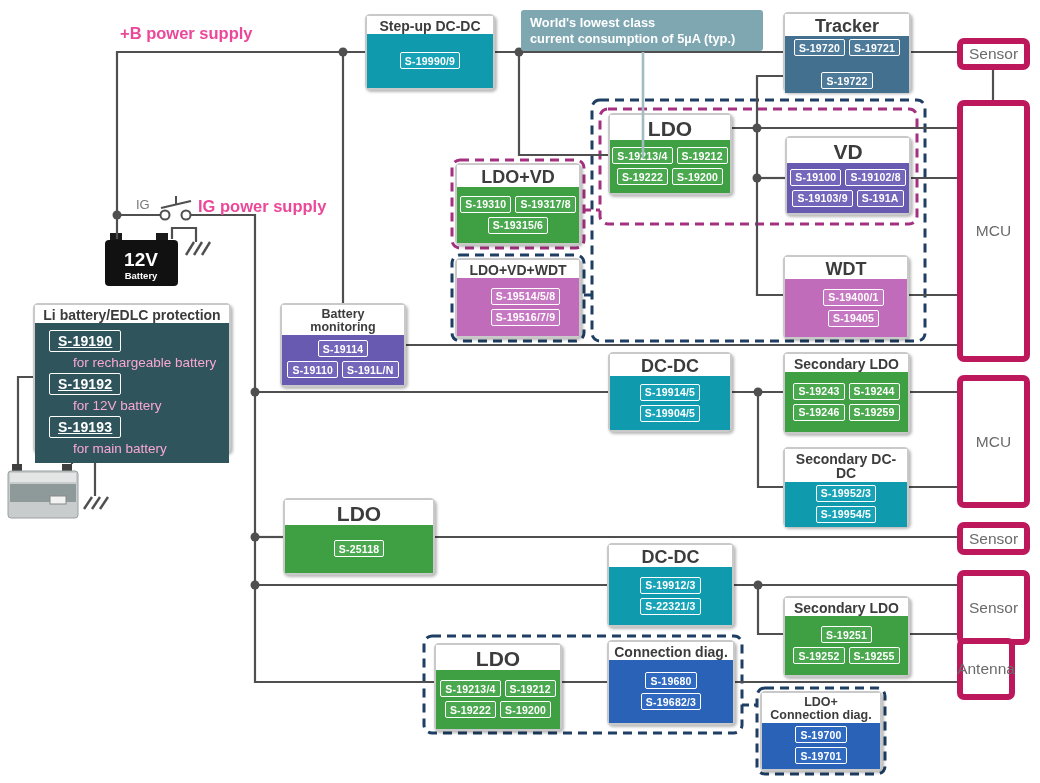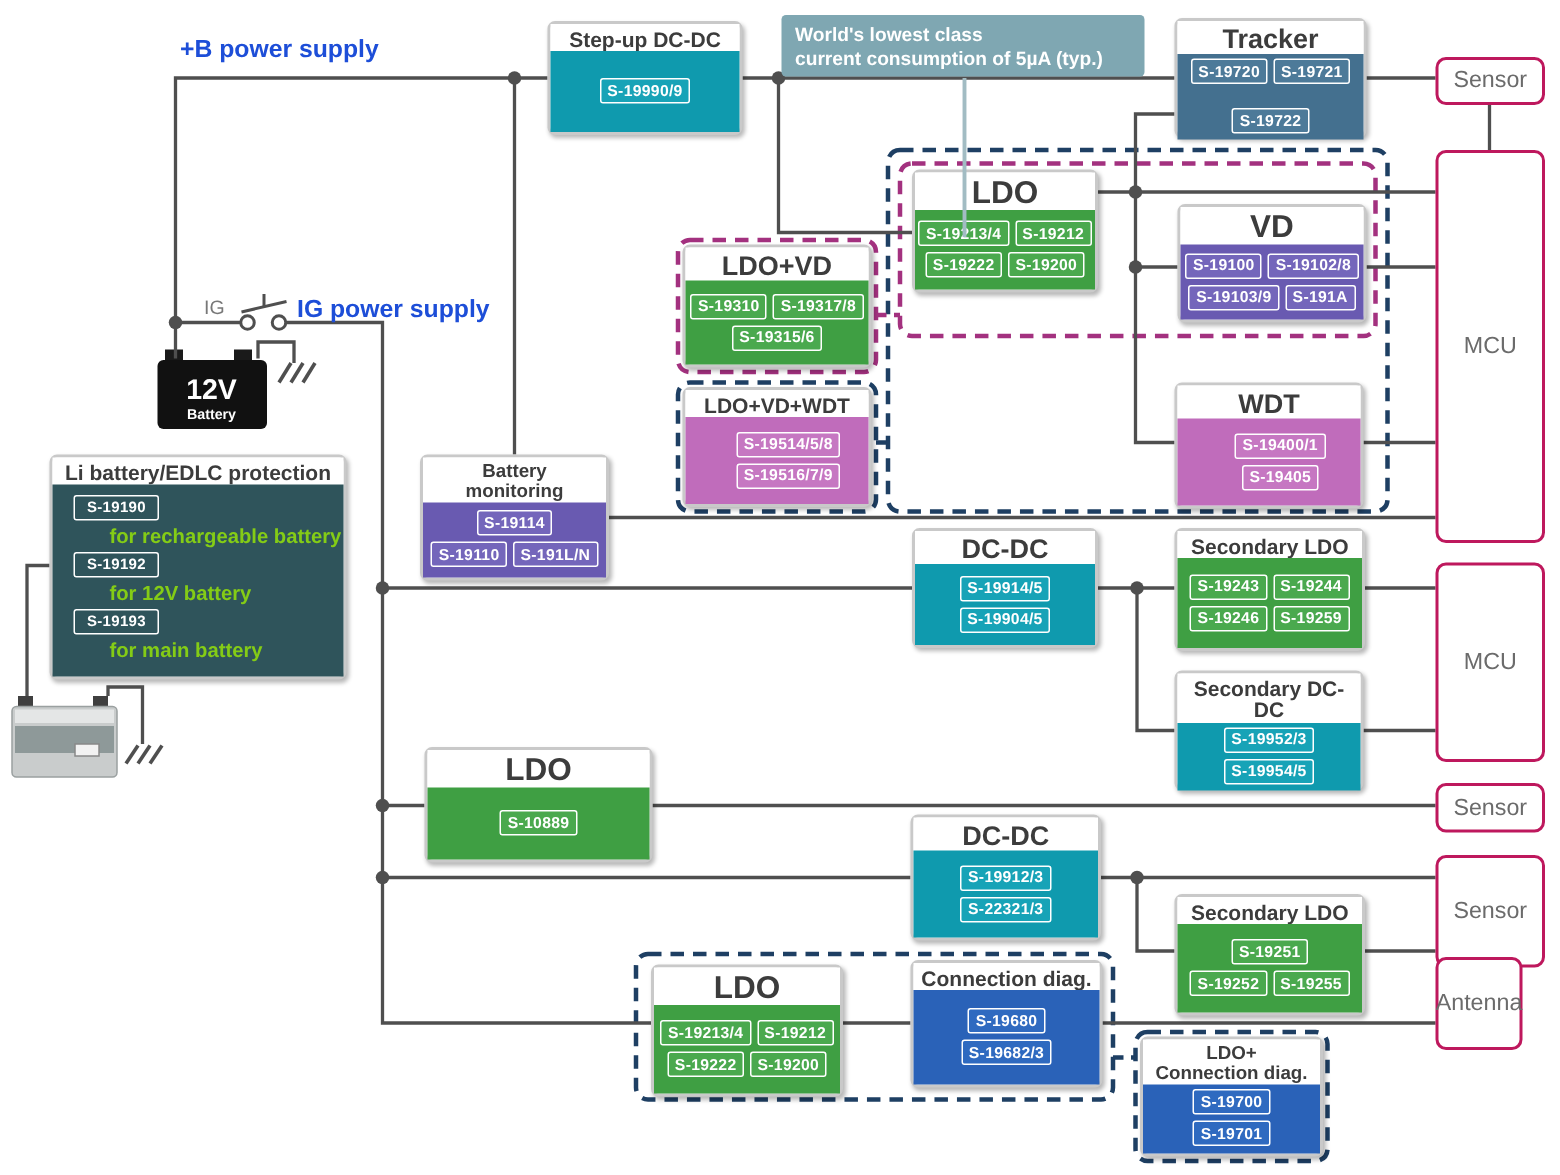--- a/index.html
+++ b/index.html
@@ -29,33 +29,33 @@
   .t-teal  .bd{background:#0f9aae;} .t-teal  .chip{background:#17a3b7;}
   .t-green .bd{background:#3f9f43;} .t-green .chip{background:#4aa94e;}
   .t-purple .bd{background:#695ab1;} .t-purple .chip{background:#7466bb;}
   .t-pink  .bd{background:#c06cbb;padding-left:17px;} .t-pink  .chip{background:#c677c2;}
   .t-steel .bd{background:#44708f;gap:16px;} .t-steel .chip{background:#4d7a99;}
   .t-blue  .bd{background:#2a62b8;} .t-blue  .chip{background:#2f6ac0;}
   .t-darkteal .bd{background:#2f545b;} .t-darkteal .chip{background:#2f545b;}
 
   
   .liprot .bd{align-items:flex-start;justify-content:flex-start;gap:3px;padding:7px 8px;}
-  .liprot .chip{margin-left:6px;font-size:10px;padding:2px 8px;}
-  .liprot .desc{margin-left:30px;color:#84cc16;font-weight:700;font-size:13.5px;white-space:nowrap;}
+  .liprot .chip{margin-left:6px;font-size:14px;padding:2px 8px;text-decoration:underline;}
+  .liprot .desc{margin-left:30px;color:#f9a8d4;font-weight:400;font-size:13.5px;white-space:nowrap;}
 
   
-  .io{box-sizing:border-box;z-index:3;border:2px solid #be185d;border-radius:7px;background:#fff;
+  .io{box-sizing:border-box;z-index:3;border:6px solid #be185d;border-radius:7px;background:#fff;
       color:#6b6b6b;display:flex;align-items:center;justify-content:center;font-size:15.5px;}
 
   
   .callout{box-sizing:border-box;z-index:4;background:#7fa7b2;border-radius:3px;color:#fff;
       font-weight:700;font-size:12.8px;line-height:1.22;padding:5px 9px;}
 
   
-  .lbl{z-index:4;font-weight:700;color:#1d4ed8;font-size:16.5px;white-space:nowrap;}
+  .lbl{z-index:4;font-weight:700;color:#ec4899;font-size:16.5px;white-space:nowrap;}
   .lbl.small{font-weight:400;color:#787878;font-size:13px;}
 </style>
 </head>
 <body>
 
 <div id="stage">
 
   <svg id="wires" width="1040" height="783" viewBox="0 0 1040 783">
 
     <g fill="none" stroke-width="3">
@@ -311,21 +311,21 @@
       <div class="row">
           <span class="chip">S-19954/5</span>
         </div>
     </div>
   </div>
 
   <div class="abs node t-green" style="left:283px;top:498px;width:152px;height:77px;">
     <div class="hd big">LDO</div>
     <div class="bd">
         <div class="row">
-          <span class="chip">S-10889</span>
+          <span class="chip">S-25118</span>
         </div>
       </div>
   </div>
 
   <div class="abs node t-teal" style="left:607px;top:543px;width:127px;height:84px;">
     <div class="hd mid">DC-DC</div>
     <div class="bd">
       <div class="row">
           <span class="chip">S-19912/3</span>
         </div>

